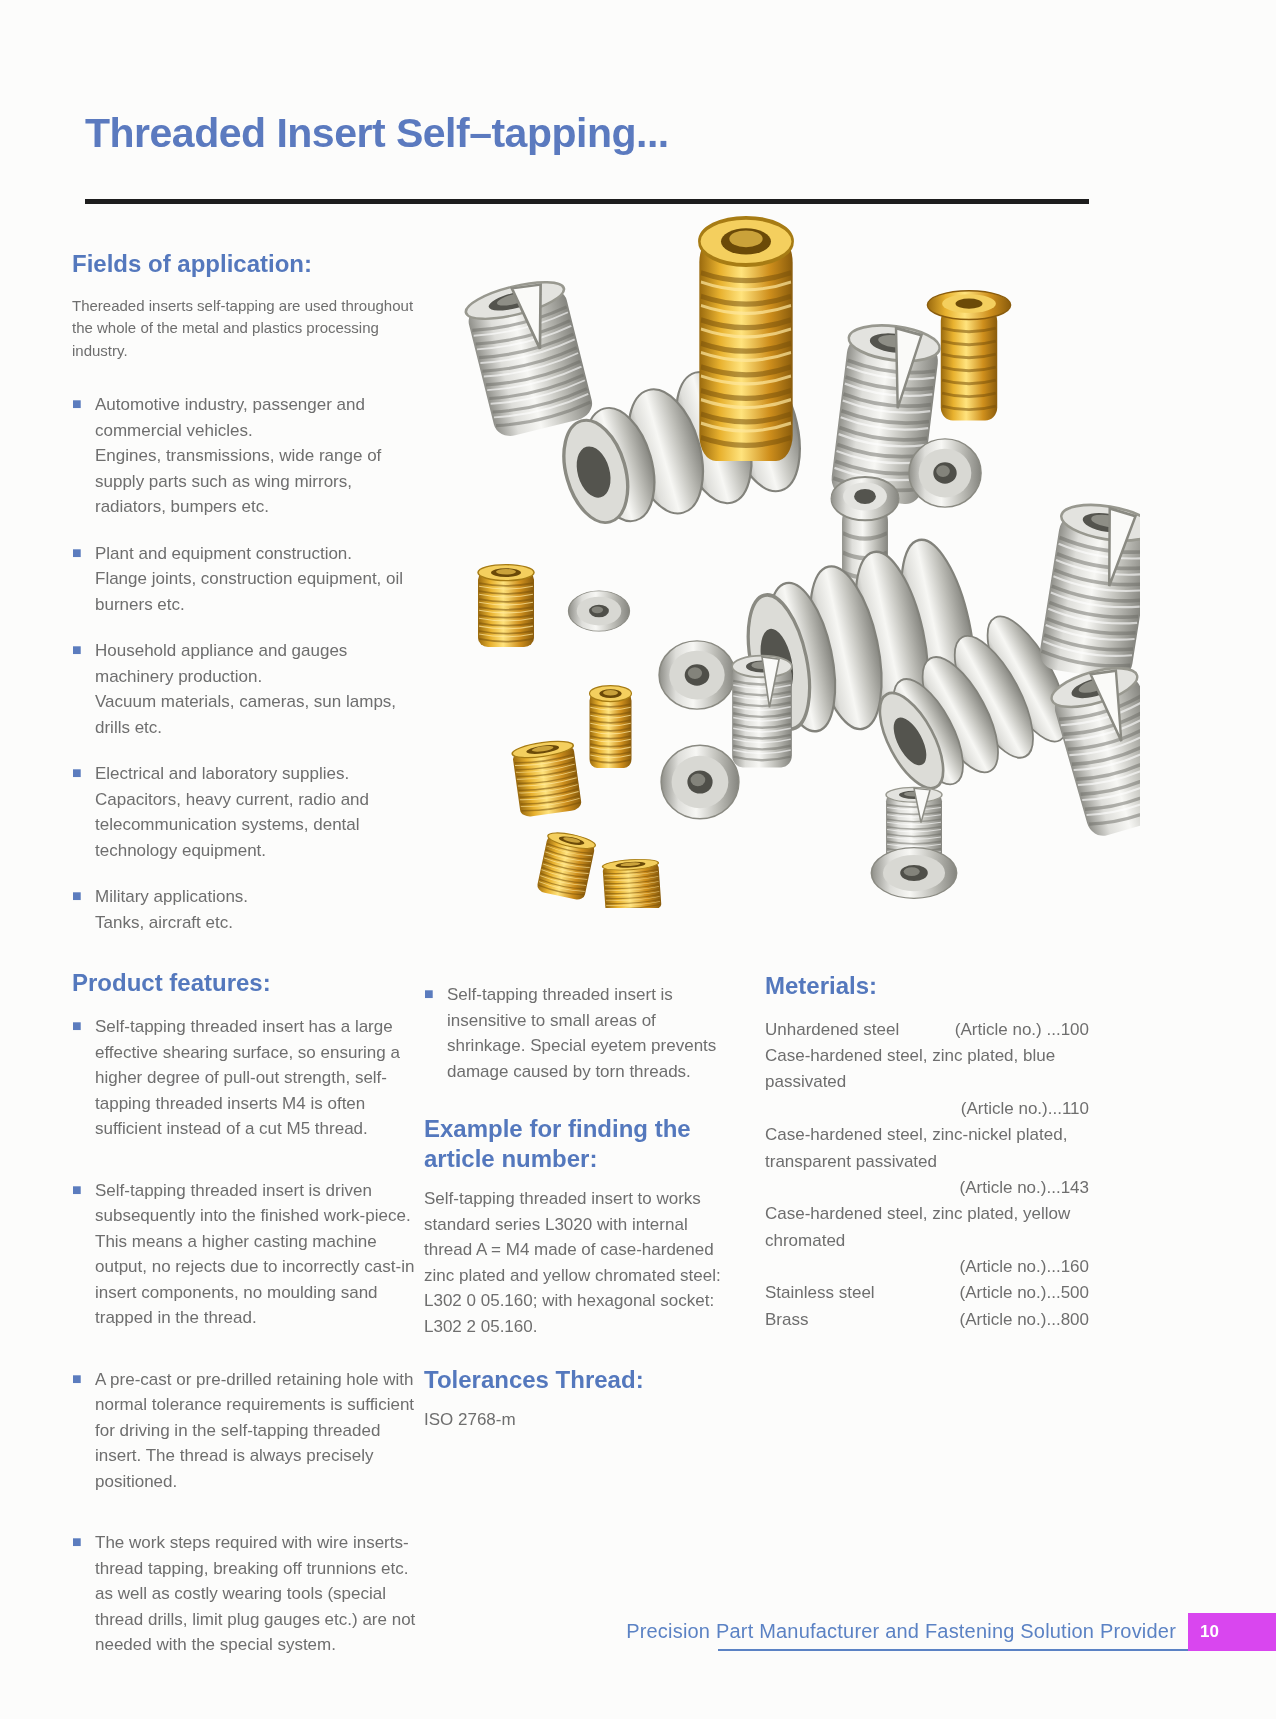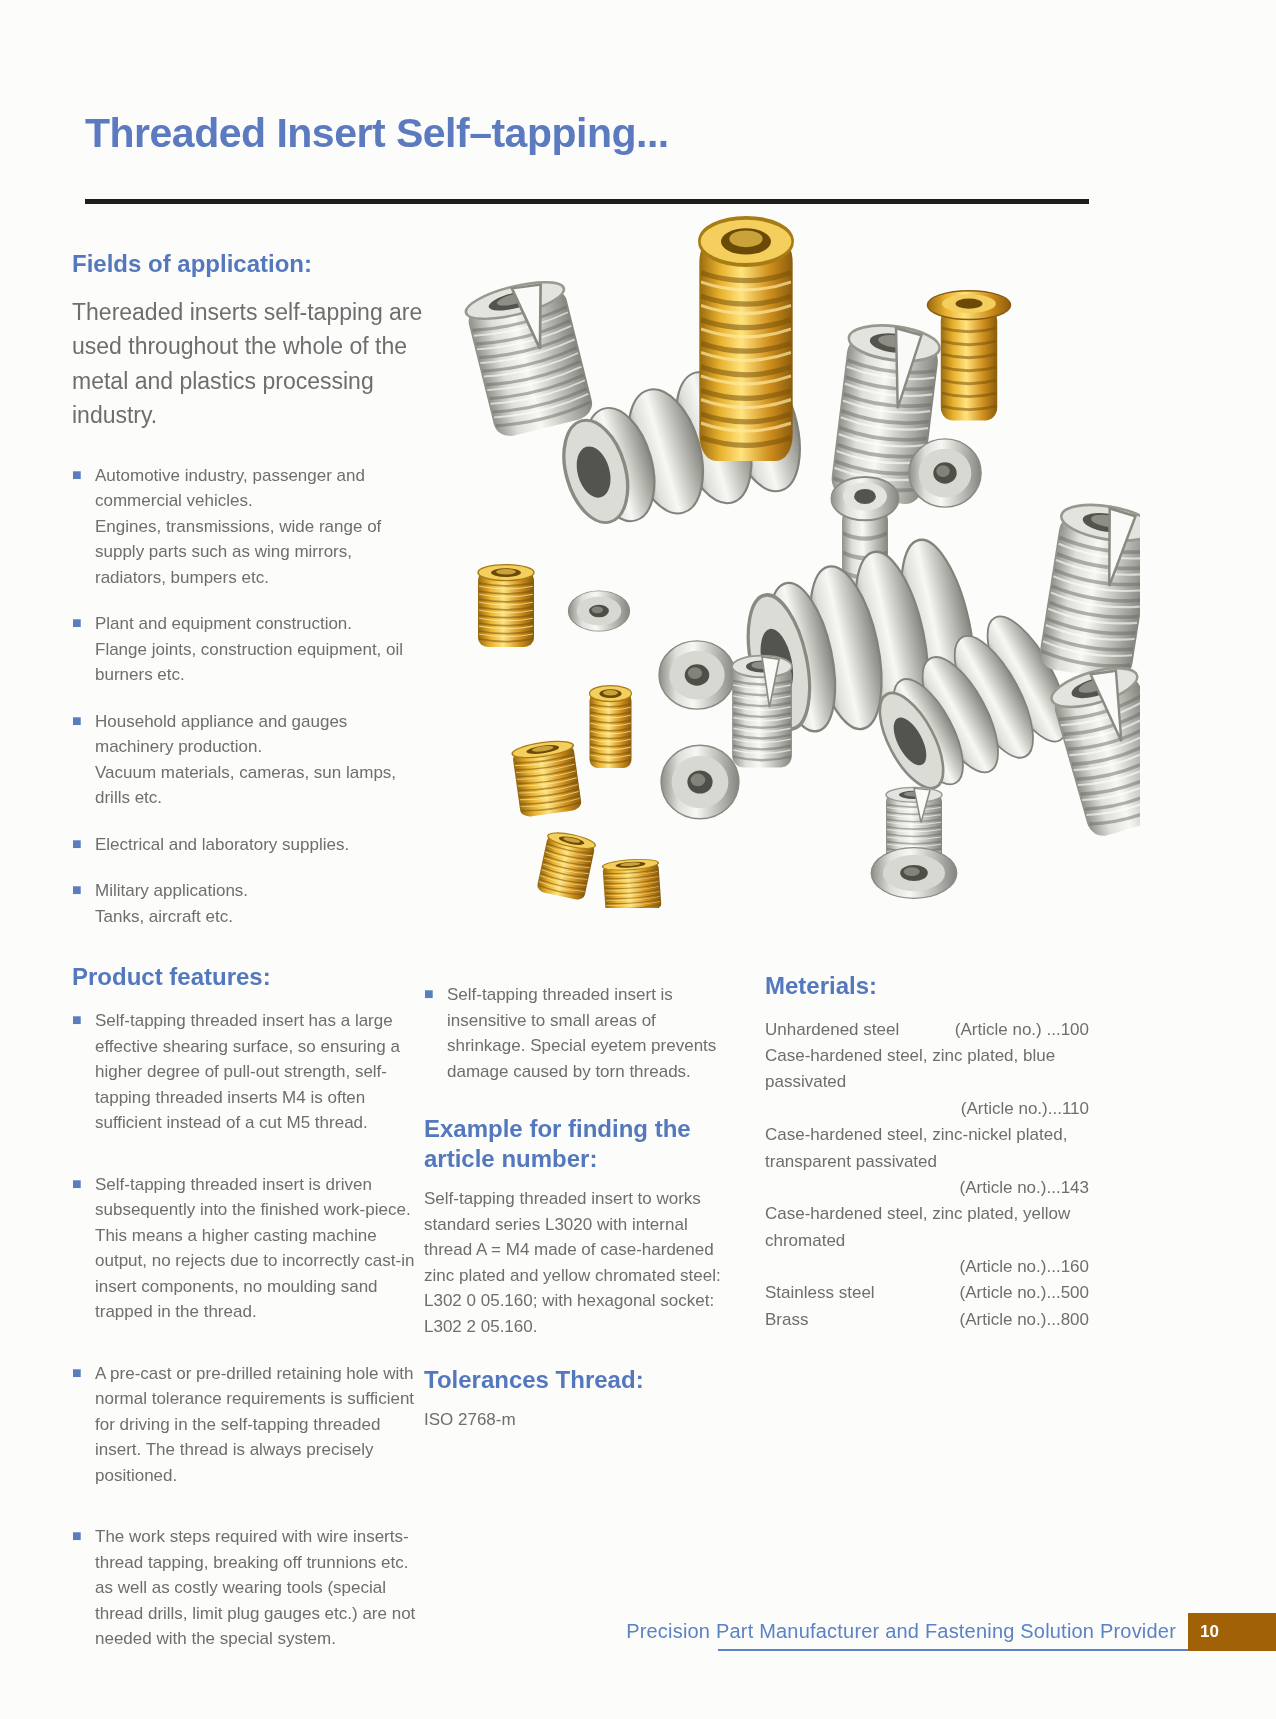--- a/index.html
+++ b/index.html
@@ -15,21 +15,21 @@
   }
   .title-rule{
     position:absolute;left:85px;top:199px;width:1004px;height:5px;background:#1d1d1d;
   }
   .col-left{position:absolute;left:72px;top:250px;width:352px;}
   .col-mid{position:absolute;left:424px;top:982px;width:314px;}
   .col-right{position:absolute;left:765px;top:972px;width:324px;}
   .section-heading{
     color:#5478bd;font-size:24px;font-weight:bold;margin:0 0 16px 0;line-height:1.2;
   }
-  .intro{font-size:23px;line-height:1.5;margin:0 0 30px 0;}
+  .intro{font-size:15px;line-height:1.5;margin:0 0 30px 0;}
   .b-item{display:flex;margin-bottom:21px;}
   .b-item .bullet{
     flex:0 0 23px;color:#5b7cbe;font-size:16px;line-height:1.45;
   }
   .b-text{flex:1;}
   .b-title,.b-detail,.feature-text,.mid-text{font-size:17px;line-height:1.5;}
   .features-heading{margin-top:34px;}
   .feature-item{margin-bottom:36px;}
   .mid-item{margin-bottom:30px;}
   .mid-heading{margin:26px 0 12px 0;line-height:1.25;}
@@ -42,21 +42,21 @@
   .photo{position:absolute;left:438px;top:202px;width:702px;height:706px;}
   .photo svg{width:100%;height:100%;}
   .footer-line{
     position:absolute;left:718px;top:1649px;width:558px;height:2px;background:#5b82c4;
   }
   .footer-text{
     position:absolute;right:100px;top:1620px;
     color:#5b82c4;font-size:20px;letter-spacing:.2px;
   }
   .footer-box{
-    position:absolute;right:0;top:1613px;width:88px;height:38px;background:#a16207;
+    position:absolute;right:0;top:1613px;width:88px;height:38px;background:#d946ef;
     color:#ffffff;font-weight:bold;font-size:17px;
     display:flex;align-items:center;padding-left:12px;box-sizing:border-box;
   }
 </style>
 </head>
 <body>
 
 <div class="page-title">Threaded Insert Self–tapping...</div>
 <div class="title-rule"></div>
 
@@ -87,20 +87,21 @@
         <div class="b-text">
           <div class="b-title">Household appliance and gauges machinery production.</div>
           <div class="b-detail">Vacuum materials, cameras, sun lamps, drills etc.</div>
         </div>
       </div>
 
       <div class="b-item">
         <span class="bullet">■</span>
         <div class="b-text">
           <div class="b-title">Electrical and laboratory supplies.</div>
+          <div class="b-detail">Capacitors, heavy current, radio and telecommunication systems, dental technology equipment.</div>
         </div>
       </div>
 
       <div class="b-item">
         <span class="bullet">■</span>
         <div class="b-text">
           <div class="b-title">Military applications.</div>
           <div class="b-detail">Tanks, aircraft etc.</div>
         </div>
       </div>

